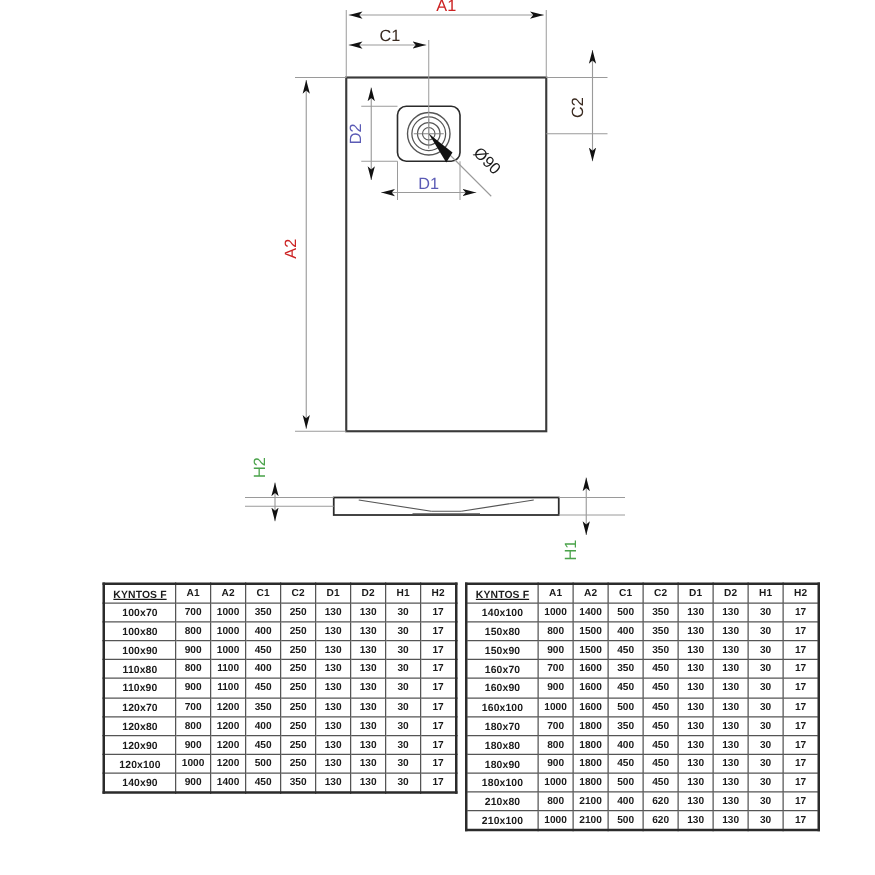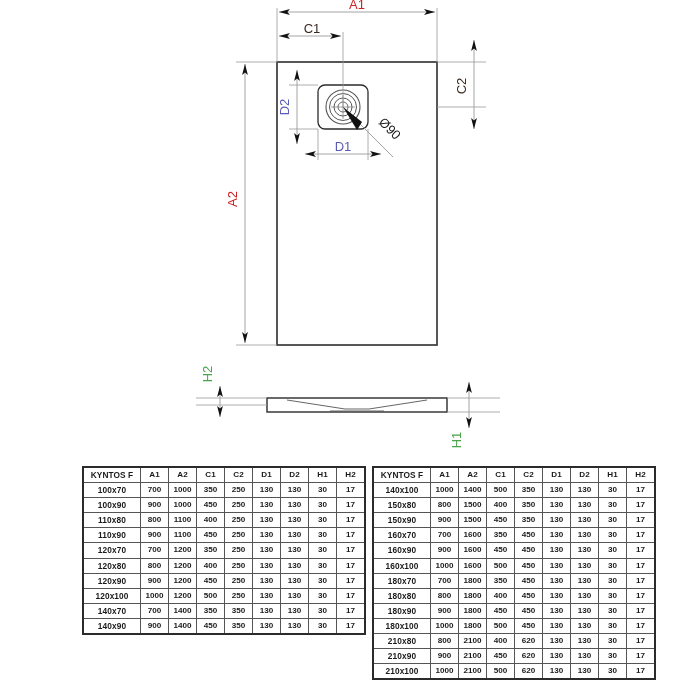--- a/index.html
+++ b/index.html
@@ -77,21 +77,21 @@
   }
   table.spec-table thead th {
     font-size: 8.4px;
     letter-spacing: 0.2px;
   }
   
   th.c-a  { color: #cc2222; }
   th.c-c  { color: #3a2a20; }
   th.c-d  { color: #5b5bb5; }
   th.c-h  { color: #4ba34b; }
-  th.c-model { color: #1a1a1a; }
+  th.c-model { color: #1a1a1a; text-decoration: underline; }
 
   
   .lbl { font-family: "Liberation Sans", sans-serif; font-size: 13px; }
 </style>
 </head>
 <body>
 
 <div id="page">
 
   <div id="drawing">
@@ -212,20 +212,31 @@
             <td class="cell-num">700</td>
             <td class="cell-num">1000</td>
             <td class="cell-num">350</td>
             <td class="cell-num">250</td>
             <td class="cell-num">130</td>
             <td class="cell-num">130</td>
             <td class="cell-num">30</td>
             <td class="cell-num">17</td>
           </tr>
           <tr>
+            <td class="cell-model">100x80</td>
+            <td class="cell-num">800</td>
+            <td class="cell-num">1000</td>
+            <td class="cell-num">400</td>
+            <td class="cell-num">250</td>
+            <td class="cell-num">130</td>
+            <td class="cell-num">130</td>
+            <td class="cell-num">30</td>
+            <td class="cell-num">17</td>
+          </tr>
+          <tr>
             <td class="cell-model">100x90</td>
             <td class="cell-num">900</td>
             <td class="cell-num">1000</td>
             <td class="cell-num">450</td>
             <td class="cell-num">250</td>
             <td class="cell-num">130</td>
             <td class="cell-num">130</td>
             <td class="cell-num">30</td>
             <td class="cell-num">17</td>
           </tr>
@@ -283,31 +294,20 @@
             <td class="cell-num">130</td>
             <td class="cell-num">30</td>
             <td class="cell-num">17</td>
           </tr>
           <tr>
             <td class="cell-model">120x100</td>
             <td class="cell-num">1000</td>
             <td class="cell-num">1200</td>
             <td class="cell-num">500</td>
             <td class="cell-num">250</td>
-            <td class="cell-num">130</td>
-            <td class="cell-num">130</td>
-            <td class="cell-num">30</td>
-            <td class="cell-num">17</td>
-          </tr>
-          <tr>
-            <td class="cell-model">140x70</td>
-            <td class="cell-num">700</td>
-            <td class="cell-num">1400</td>
-            <td class="cell-num">350</td>
-            <td class="cell-num">350</td>
             <td class="cell-num">130</td>
             <td class="cell-num">130</td>
             <td class="cell-num">30</td>
             <td class="cell-num">17</td>
           </tr>
           <tr>
             <td class="cell-model">140x90</td>
             <td class="cell-num">900</td>
             <td class="cell-num">1400</td>
             <td class="cell-num">450</td>
@@ -452,31 +452,20 @@
             <td class="cell-num">800</td>
             <td class="cell-num">2100</td>
             <td class="cell-num">400</td>
             <td class="cell-num">620</td>
             <td class="cell-num">130</td>
             <td class="cell-num">130</td>
             <td class="cell-num">30</td>
             <td class="cell-num">17</td>
           </tr>
           <tr>
-            <td class="cell-model">210x90</td>
-            <td class="cell-num">900</td>
-            <td class="cell-num">2100</td>
-            <td class="cell-num">450</td>
-            <td class="cell-num">620</td>
-            <td class="cell-num">130</td>
-            <td class="cell-num">130</td>
-            <td class="cell-num">30</td>
-            <td class="cell-num">17</td>
-          </tr>
-          <tr>
             <td class="cell-model">210x100</td>
             <td class="cell-num">1000</td>
             <td class="cell-num">2100</td>
             <td class="cell-num">500</td>
             <td class="cell-num">620</td>
             <td class="cell-num">130</td>
             <td class="cell-num">130</td>
             <td class="cell-num">30</td>
             <td class="cell-num">17</td>
           </tr>

